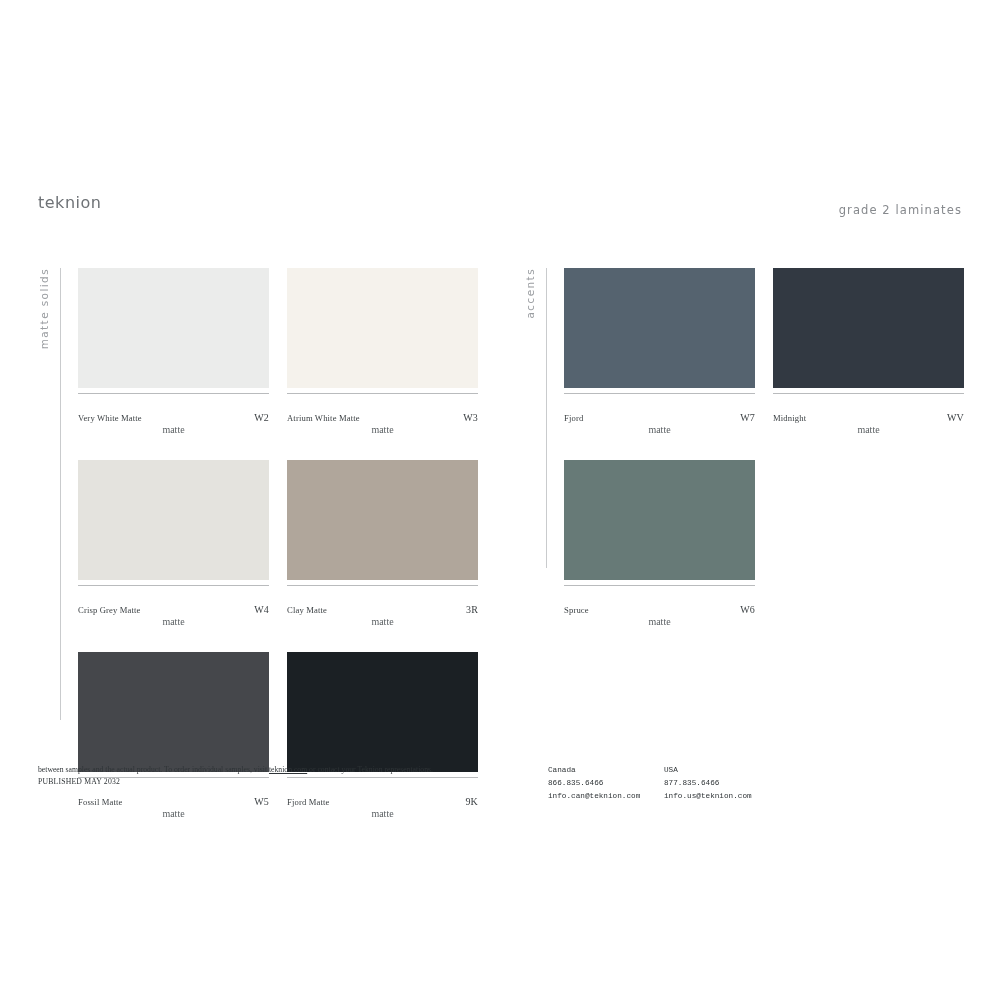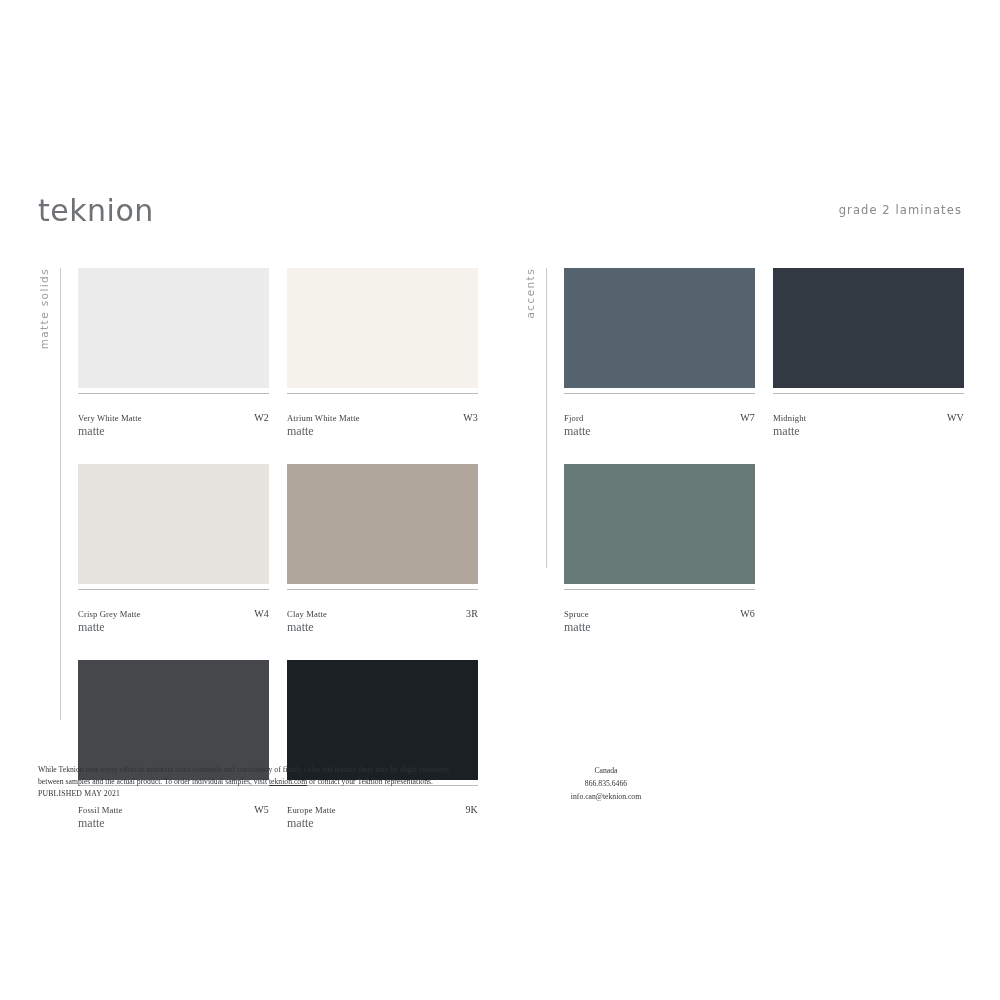--- a/index.html
+++ b/index.html
@@ -27,21 +27,21 @@
     left: 38px;
     top: 193px;
     width: 924px;
     height: 40px;
   }
   .brand {
     position: absolute;
     left: 0;
     top: 0;
     font-family: "DejaVu Sans", sans-serif;
-    font-size: 30px;
+    font-size: 16px;
     font-weight: 400;
     letter-spacing: 0.5px;
     color: #6e7276;
     text-align: right;
   }
   .grade-label {
     position: absolute;
     right: 0;
     top: 10px;
     font-family: "DejaVu Sans", sans-serif;
@@ -124,23 +124,24 @@
     letter-spacing: 0.15px;
   }
   .cap-code {
     font-family: "Liberation Serif", serif;
     font-size: 10px;
     color: #3d4245;
     letter-spacing: 0.15px;
   }
   .cap-finish {
     font-family: "Liberation Serif", serif;
-    font-size: 12px;
+    font-size: 10px;
     color: #5c6164;
     margin-top: 1px;
+    text-align: center;
   }
 
   
   .footer {
     position: absolute;
     left: 38px;
     top: 764px;
     width: 924px;
     display: flex;
   }
@@ -155,25 +156,24 @@
   .disclaimer .line { display: block; }
   .published {
     display: block;
     margin-top: 0px;
     letter-spacing: 0.2px;
   }
   .link {
     color: #2f3437;
   }
   .contact {
-    font-family: Liberation Serif, serif;
+    font-family: Liberation Mono, monospace;
     font-size: 7.7px;
     line-height: 1.72;
     color: #2f3437;
-    text-align: center;
   }
   .contact.canada { width: 116px; margin-left: 36px; }
   .contact.usa { width: 110px; }
   .contact.other { width: 182px; }
   .contact .ln { display: block; white-space: nowrap; }
   .contact.other .ln { white-space: normal; }
 </style>
 </head>
 <body>
 
@@ -234,21 +234,21 @@
           <div class="swatch" style="background-color: rgb(69, 71, 75);"></div>
           <div class="caption">
             <span class="cap-name">Fossil Matte</span>
             <span class="cap-code">W5</span>
           </div>
           <div class="cap-finish">matte</div>
         </div>
         <div class="cell">
           <div class="swatch" style="background-color: rgb(27, 32, 36);"></div>
           <div class="caption">
-            <span class="cap-name">Europe Matte</span>
+            <span class="cap-name">Fjord Matte</span>
             <span class="cap-code">9K</span>
           </div>
           <div class="cap-finish">matte</div>
         </div>
       </div>
 
     </div>
   </div>
 
   <div class="section accents">
@@ -288,28 +288,32 @@
         </div>
         <div class="cell empty"></div>
       </div>
 
     </div>
   </div>
 
   <div class="footer">
 
     <div class="disclaimer">
-      <span class="line">While Teknion uses every effort to maintain strict standards and consistency of finish, color and texture there may be slight variations</span>
       <span class="line"><span>between samples and the actual product. To order individual samples, visit </span><a class="link" href="#">teknion.com</a><span> or contact your Teknion representations.</span></span>
-      <span class="published">PUBLISHED MAY 2021</span>
+      <span class="published">PUBLISHED MAY 2032</span>
     </div>
 
     <div class="contact canada">
       <span class="ln">Canada</span>
       <span class="ln">866.835.6466</span>
       <span class="ln">info.can@teknion.com</span>
     </div>
 
+    <div class="contact usa">
+      <span class="ln">USA</span>
+      <span class="ln">877.835.6466</span>
+      <span class="ln">info.us@teknion.com</span>
+    </div>
 
 
   </div>
 
 </div>
 
 </body></html>

